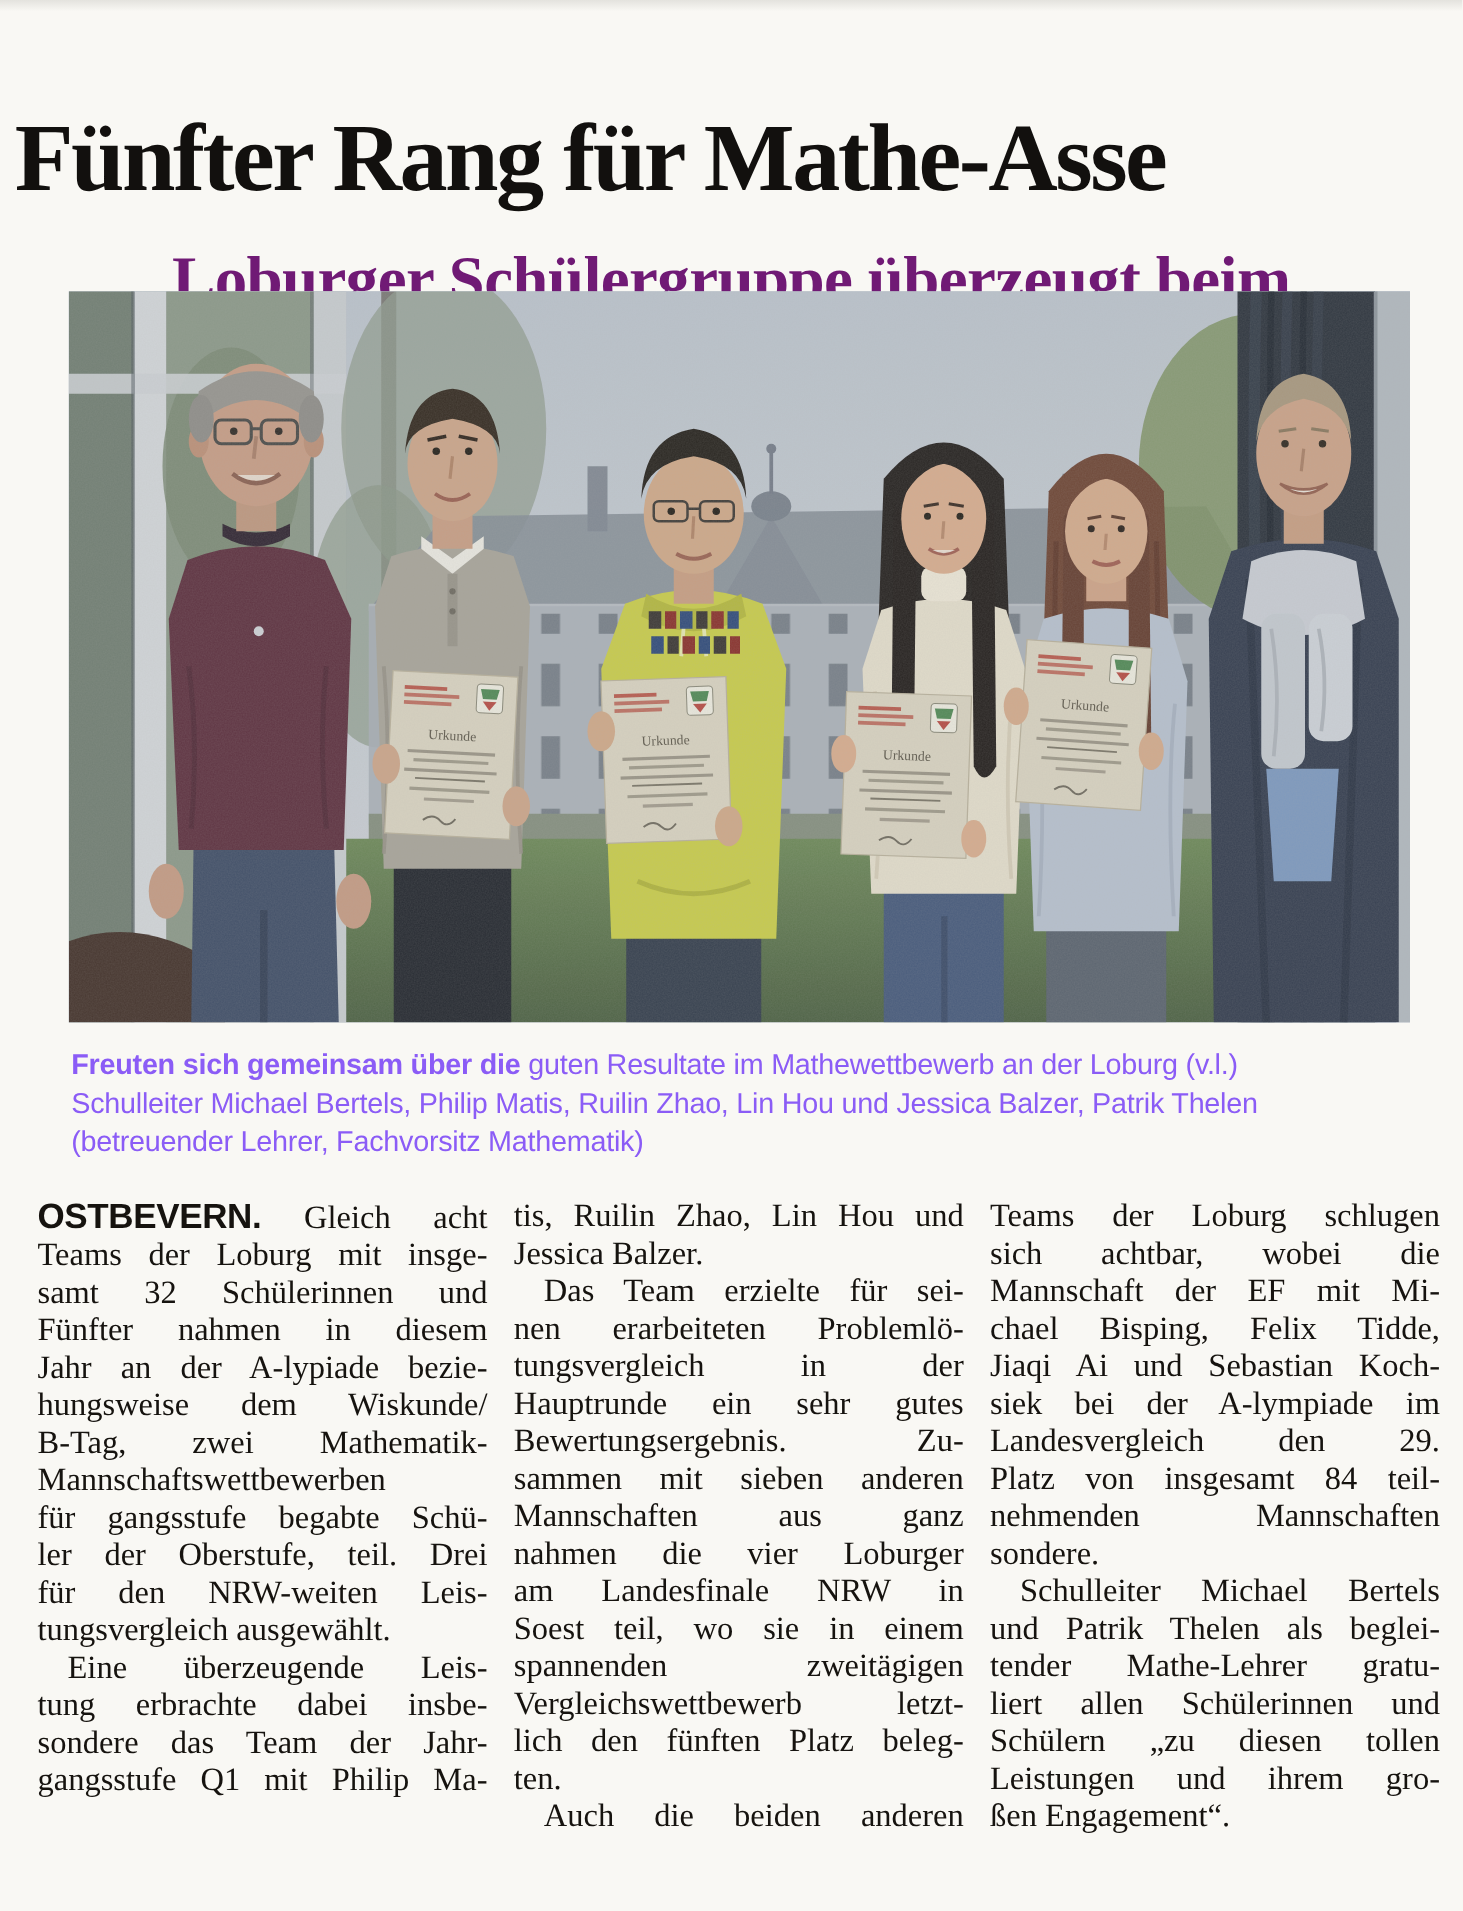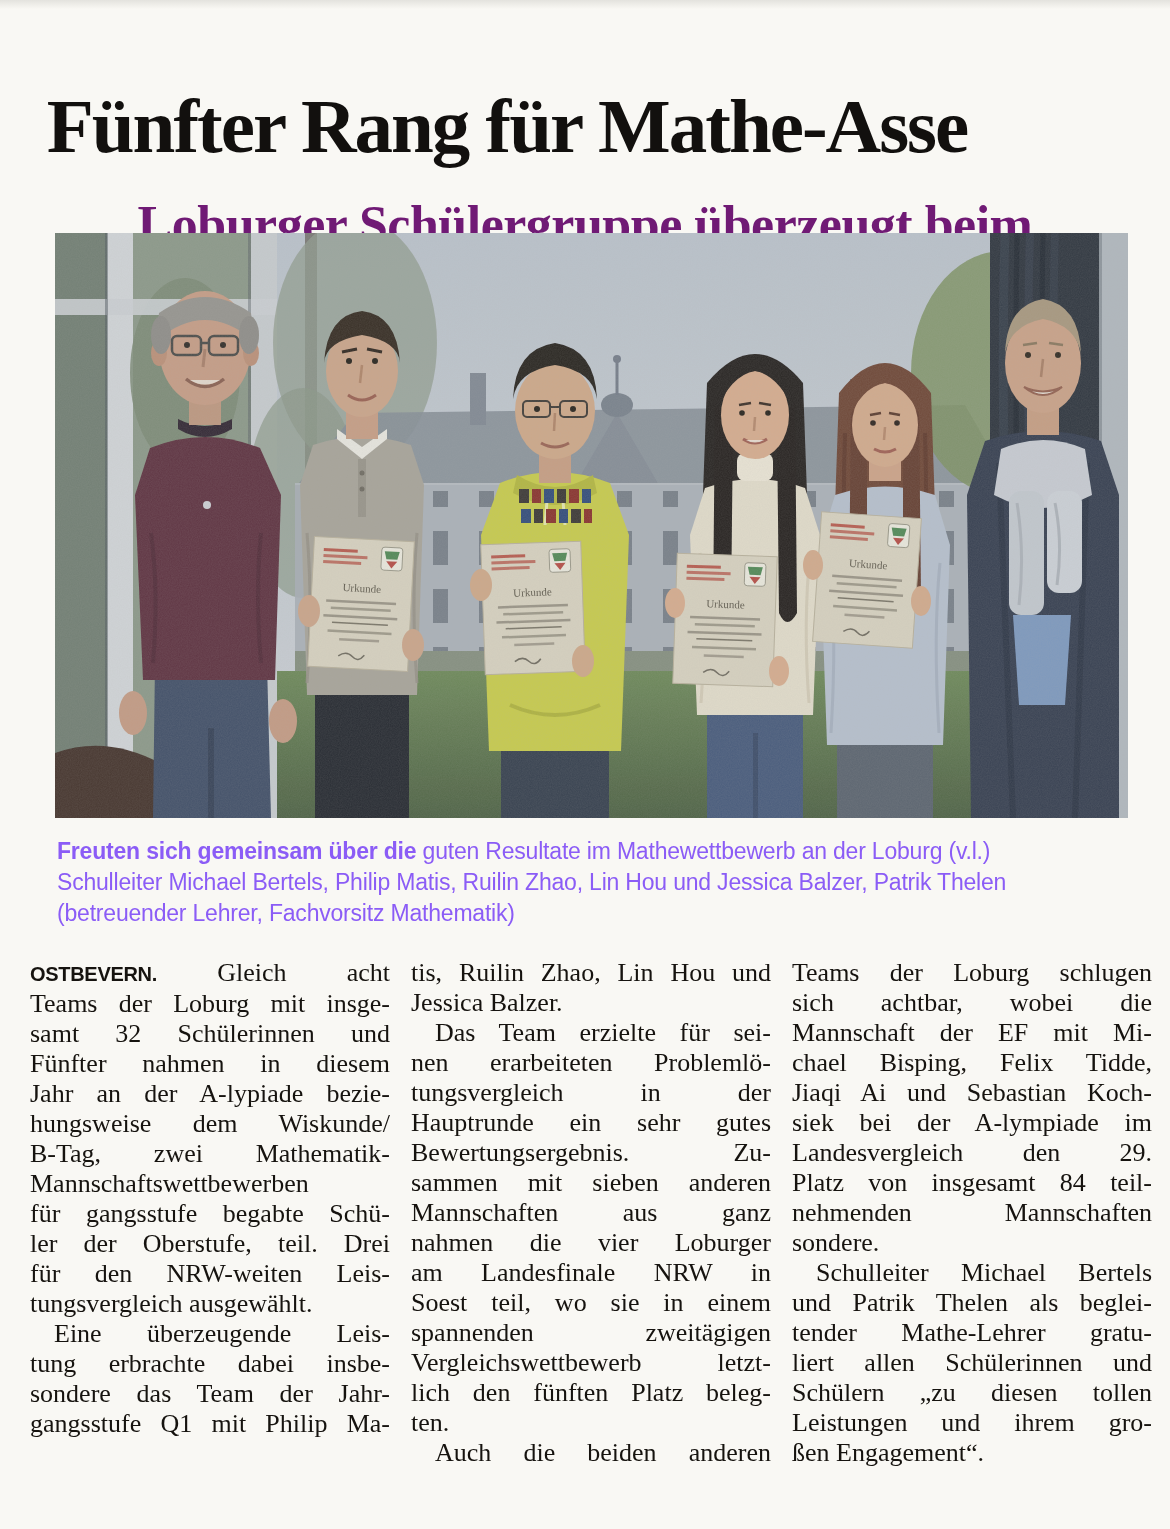--- a/index.html
+++ b/index.html
@@ -5,21 +5,21 @@
   html,body{margin:0;padding:0;}
   body{
     width:1170px;height:1529px;position:relative;overflow:hidden;
     background:#f9f8f4;
     font-family:"Liberation Serif", serif;color:#151310;
   }
   .scan-top{position:absolute;top:0;left:0;width:1170px;height:9px;
     background:linear-gradient(to bottom, rgba(172,170,164,.28), rgba(172,170,164,0));}
   .headline{
     position:absolute;top:28px;left:0;width:944px;text-align:center;
-    font-size:77px;font-weight:bold;letter-spacing:-2px;line-height:1.2;color:#12100e;padding-left:35px;
+    font-size:77px;font-weight:bold;letter-spacing:-2px;line-height:1.2;color:#12100e;
   }
   .subheadline{
     position:absolute;top:152px;left:0;width:1170px;text-align:center;
     font-size:52px;font-weight:bold;letter-spacing:-.5px;color:#701a75;
   }
   .photo{
     position:absolute;top:233px;left:55px;width:1073px;height:585px;
     background:#b9c0c8;overflow:hidden;
   }
   .photo svg{display:block;width:100%;height:100%;}
@@ -27,21 +27,21 @@
     position:absolute;top:836px;left:57px;width:1104px;
     font-family:"Liberation Sans", sans-serif;font-size:23px;line-height:31px;
     letter-spacing:-.2px;color:#8b5cf6;
   }
   .cap-line b{font-weight:bold;}
   .article{position:absolute;top:958px;left:30px;width:1122px;display:flex;gap:21px;}
   .col{width:360px;font-size:26px;line-height:30px;color:#16130f;}
   .ln{text-align:justify;text-align-last:justify;}
   .ln.end{text-align-last:left;}
   .ln.ind{text-indent:24px;}
-  .dateline{font-family:"Liberation Sans", sans-serif;font-weight:bold;font-size:20px;letter-spacing:-.3px;}
+  .dateline{font-family:"Liberation Sans", sans-serif;font-weight:bold;font-size:28px;letter-spacing:-.3px;}
 </style>
 </head>
 <body>
 
 <div>
   <div class="scan-top"></div>
 
   <h1 class="headline">Fünfter Rang für Mathe-Asse</h1>
   <h2 class="subheadline">Loburger Schülergruppe überzeugt beim Landesentscheid</h2>
 

